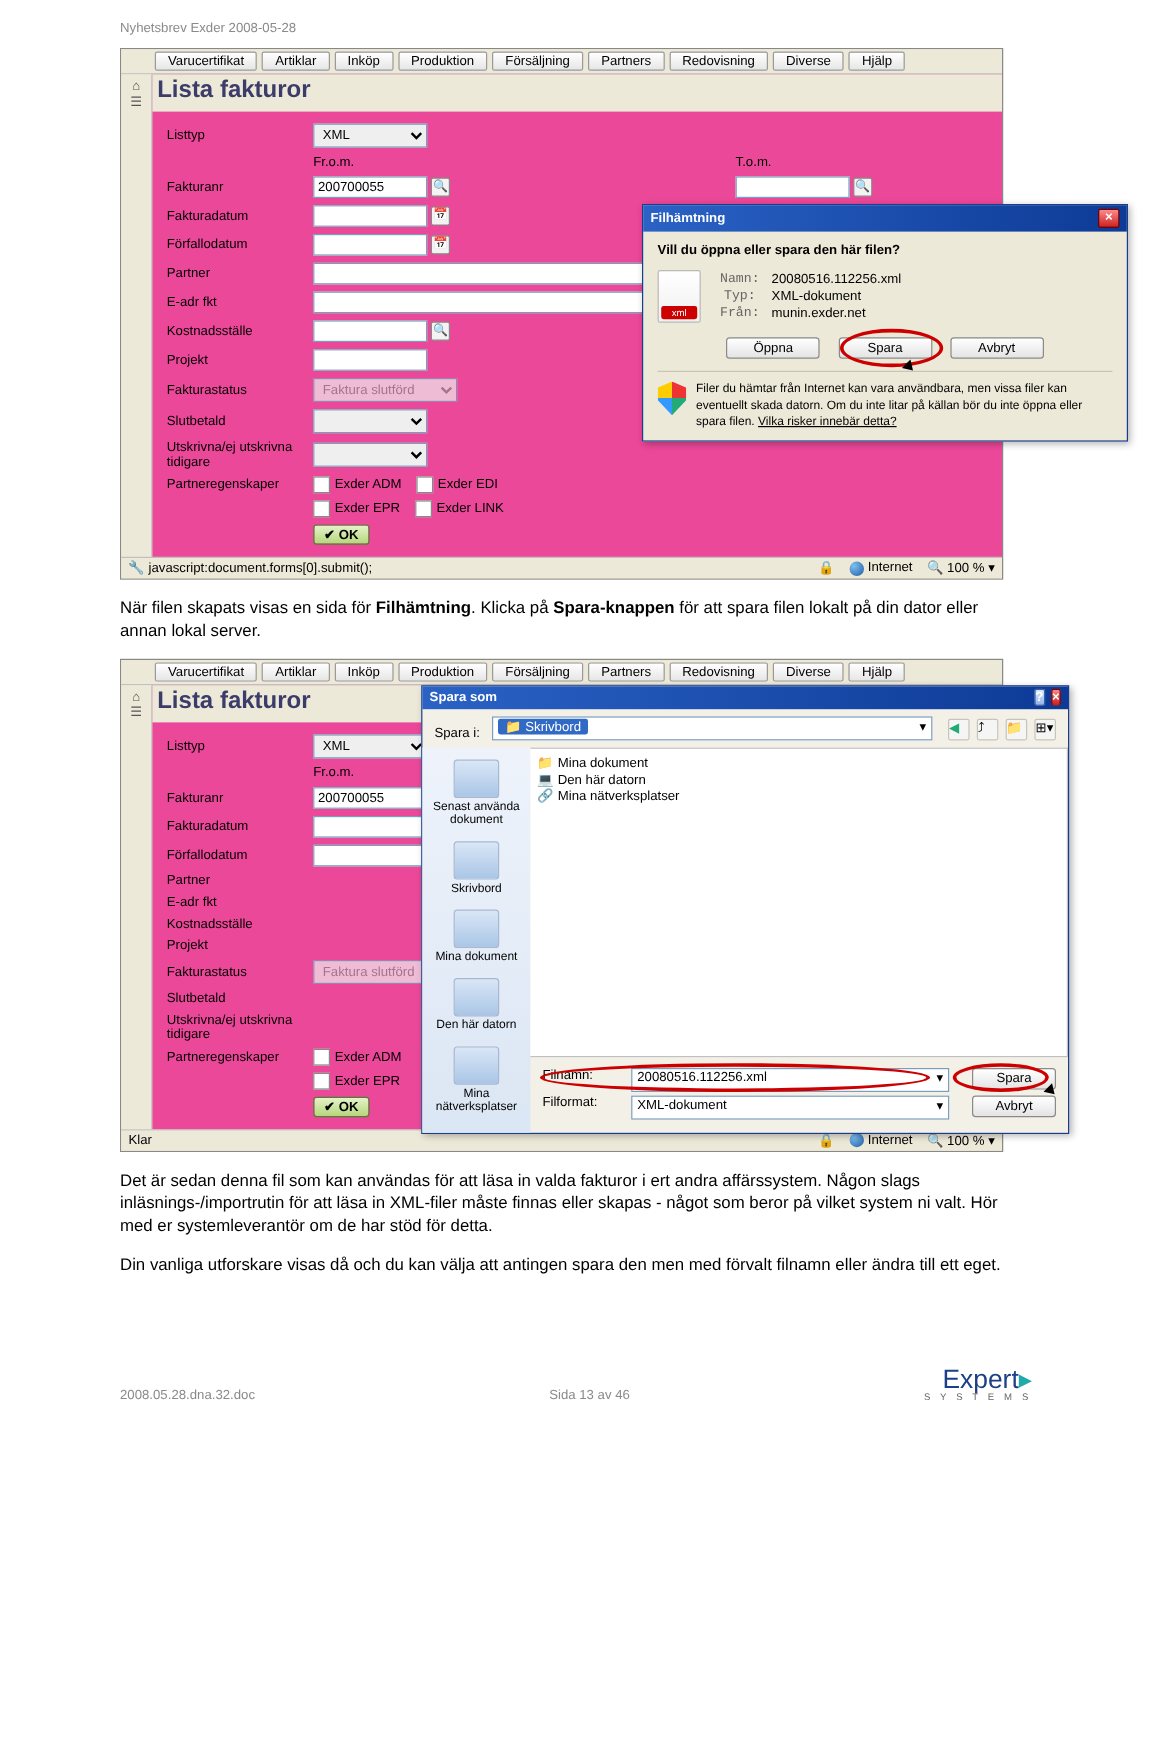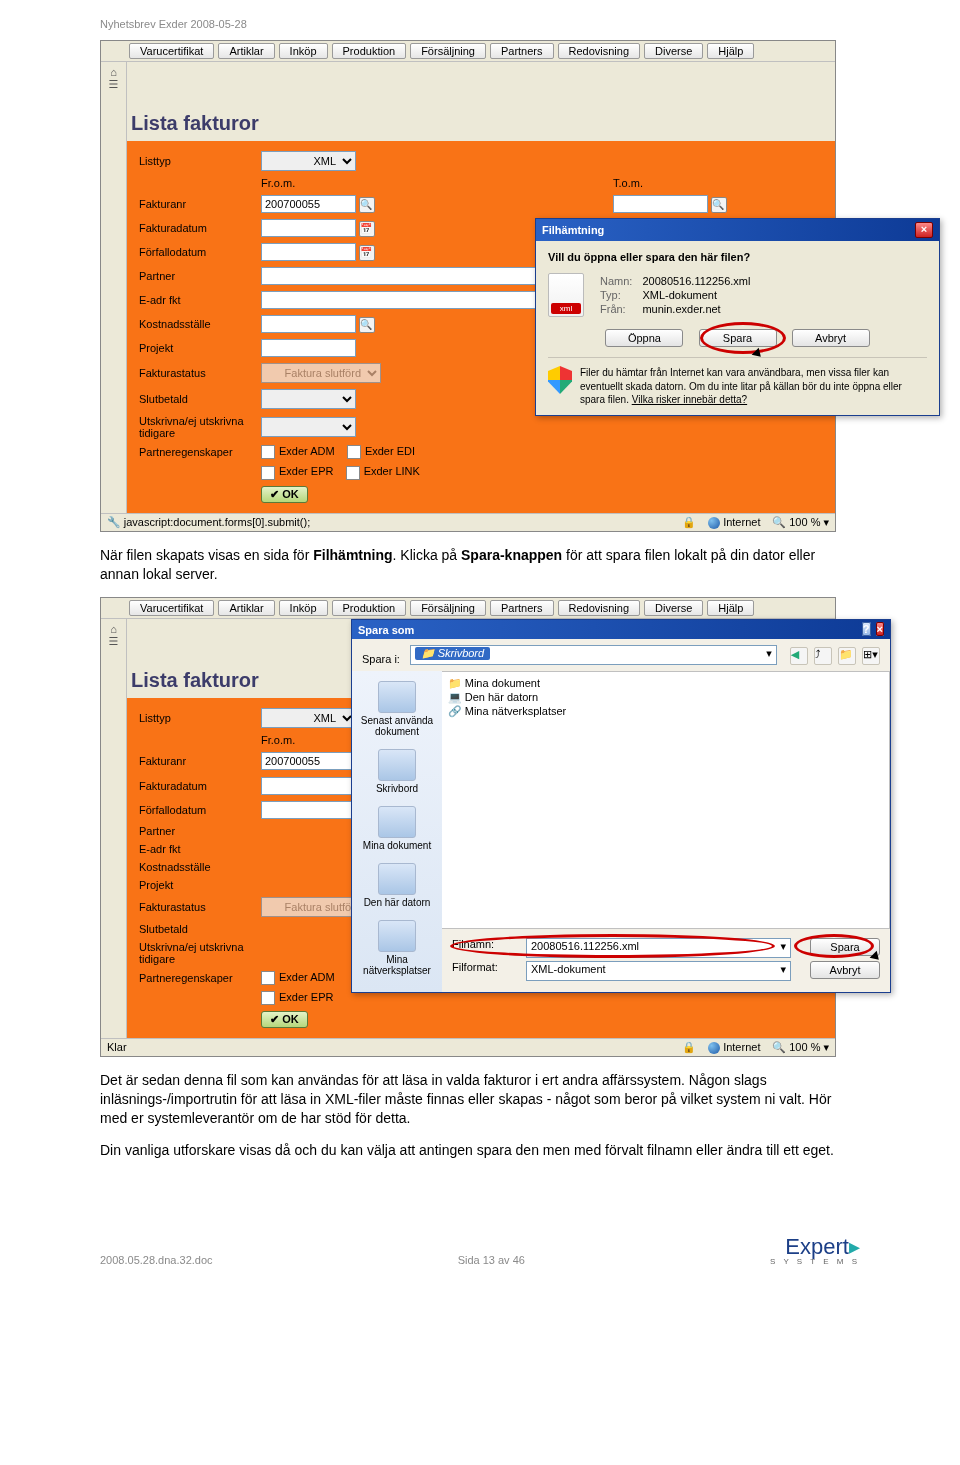--- a/index.html
+++ b/index.html
@@ -49,43 +49,42 @@
   }
   .leftcol {
     width: 26px;
     border-right: 1px solid #c0c0c0;
     padding: 4px 2px;
     text-align: center;
     color: #555;
   }
   .content {
     flex: 1;
-    background: #f97316;
+    background: #ec4899;
     padding: 2px 6px 6px 6px;
     position: relative;
-    margin-top: 48px;
   }
   .page-title {
     font-family: Verdana, Arial, sans-serif;
     font-size: 20px;
     font-weight: bold;
     color: #3c3c6a;
     padding: 2px 4px 6px 4px;
     background: #ece9d8;
     margin: -2px -6px 6px -6px;
   }
   .formtable td { padding: 2px 4px; vertical-align: middle; }
   .lbl { width: 120px; font-size: 11px; }
   input.tx, select.sel {
     font-size: 11px;
     border: 1px solid #7b9ebd;
     padding: 1px 3px;
     height: 18px;
   }
-  select.sel { height: 20px; text-align: right; }
+  select.sel { height: 20px; }
   .wsmall { width: 95px; }
   .icn {
     display: inline-block;
     width: 16px; height: 16px;
     border: 1px solid #888;
     background: #f3f3f3;
     vertical-align: middle;
     border-radius: 2px;
     text-align:center;
     line-height:14px;
@@ -168,21 +167,21 @@
     position:absolute;
     bottom:2px; left:2px; right:2px;
     background:#c00;
     color:#fff;
     font-size:8px;
     text-align:center;
     padding:1px 0;
     border-radius:2px;
   }
   .dl-info td { padding: 0 4px; font-size:11px; }
-  .dl-info .k { color:#666; text-align:left; }
+  .dl-info .k { color:#666; text-align:center;font-family:Liberation Mono, monospace; }
   .dlg-btns { text-align:center; margin:6px 0 10px 0; position:relative;}
   .xp-btn {
     display:inline-block;
     background:linear-gradient(#fff,#e4e4e4);
     border:1px solid #8a8a8a;
     border-radius:3px;
     padding:2px 0;
     width:78px;
     text-align:center;
     font-size:11px;
@@ -232,21 +231,20 @@
     padding:1px 4px;
     height:20px;
   }
   .sa-loc .locchip {
     display:inline-block;
     background:#316ac5;
     color:#fff;
     padding:0px 6px;
     border-radius:2px;
     font-size:11px;
-    font-style:italic;
   }
   .sa-toolbar span.sicn {
     display:inline-block;
     width:18px;height:18px;
     border:1px solid #c8c4b8;
     margin-left:3px;
     background:#f5f5f5;
     border-radius:2px;
   }
   .sa-body { display:flex; }

